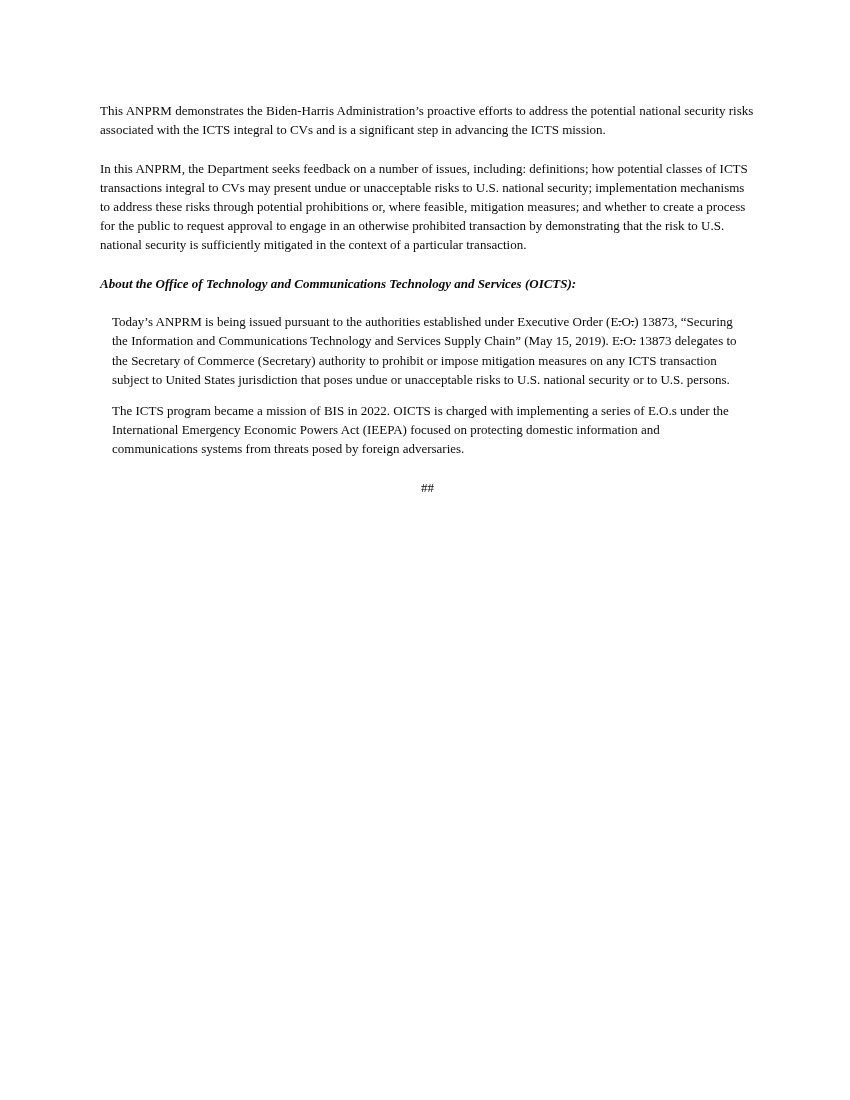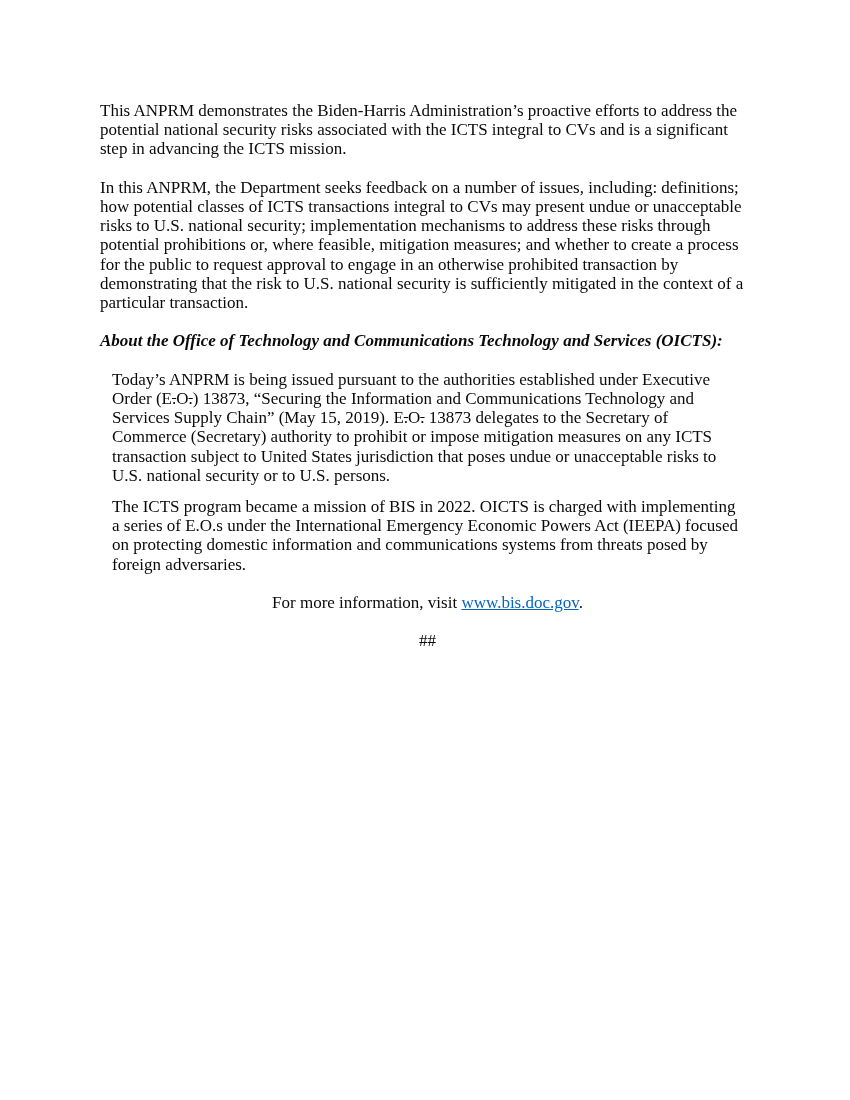--- a/index.html
+++ b/index.html
@@ -13,21 +13,21 @@
     height: 1100px;
     background: var(--page-bg, #ffffff);
     overflow: hidden;
   }
   .content {
     position: absolute;
     left: 100px;
     top: 101px;
     width: 655px;
     font-family: "Liberation Serif", "DejaVu Serif", serif;
-    font-size: 17px;
+    font-size: 13px;
     line-height: 19.2px;
     color: var(--text-color, #0a0a0a);
     text-align: left;
   }
   .content p {
     margin: 0 0 19.2px 0;
   }
   .content p.tight {
     margin: 12px;
   }
@@ -62,18 +62,17 @@
     <p>This ANPRM demonstrates the Biden-Harris Administration’s proactive efforts to address the potential national security risks associated with the ICTS integral to CVs and is a significant step in advancing the ICTS mission.</p>
 
     <p>In this ANPRM, the Department seeks feedback on a number of issues, including: definitions; how potential classes of ICTS transactions integral to CVs may present undue or unacceptable risks to U.S. national security; implementation mechanisms to address these risks through potential prohibitions or, where feasible, mitigation measures; and whether to create a process for the public to request approval to engage in an otherwise prohibited transaction by demonstrating that the risk to U.S. national security is sufficiently mitigated in the context of a particular transaction.</p>
 
     <p class="heading">About the Office of Technology and Communications Technology and Services (OICTS):</p>
 
     <p class="tight"><span>Today’s ANPRM is being issued pursuant to the authorities established under Executive Order (E</span><span class="strike">.</span><span>O</span><span class="strike">.</span><span>) 13873, “Securing the Information and Communications Technology and Services Supply Chain” (May 15, 2019). E</span><span class="strike">.</span><span>O</span><span class="strike">.</span><span> 13873 delegates to the Secretary of Commerce (Secretary) authority to prohibit or impose mitigation measures on any ICTS transaction subject to United States jurisdiction that poses undue or unacceptable risks to U.S. national security or to U.S. persons.</span></p>
 
     <p class="tight">The ICTS program became a mission of BIS in 2022. OICTS is charged with implementing a series of E.O.s under the International Emergency Economic Powers Act (IEEPA) focused on protecting domestic information and communications systems from threats posed by foreign adversaries.</p>
 
-    <p class="center footer-line"><span>For more information, visit </span><a href="#" class="doc-link">www.bis.doc.gov</a><span>.</span></p>
 
     <p class="center end-mark">##</p>
 
   </div>
 </div>
 
 </body></html>

